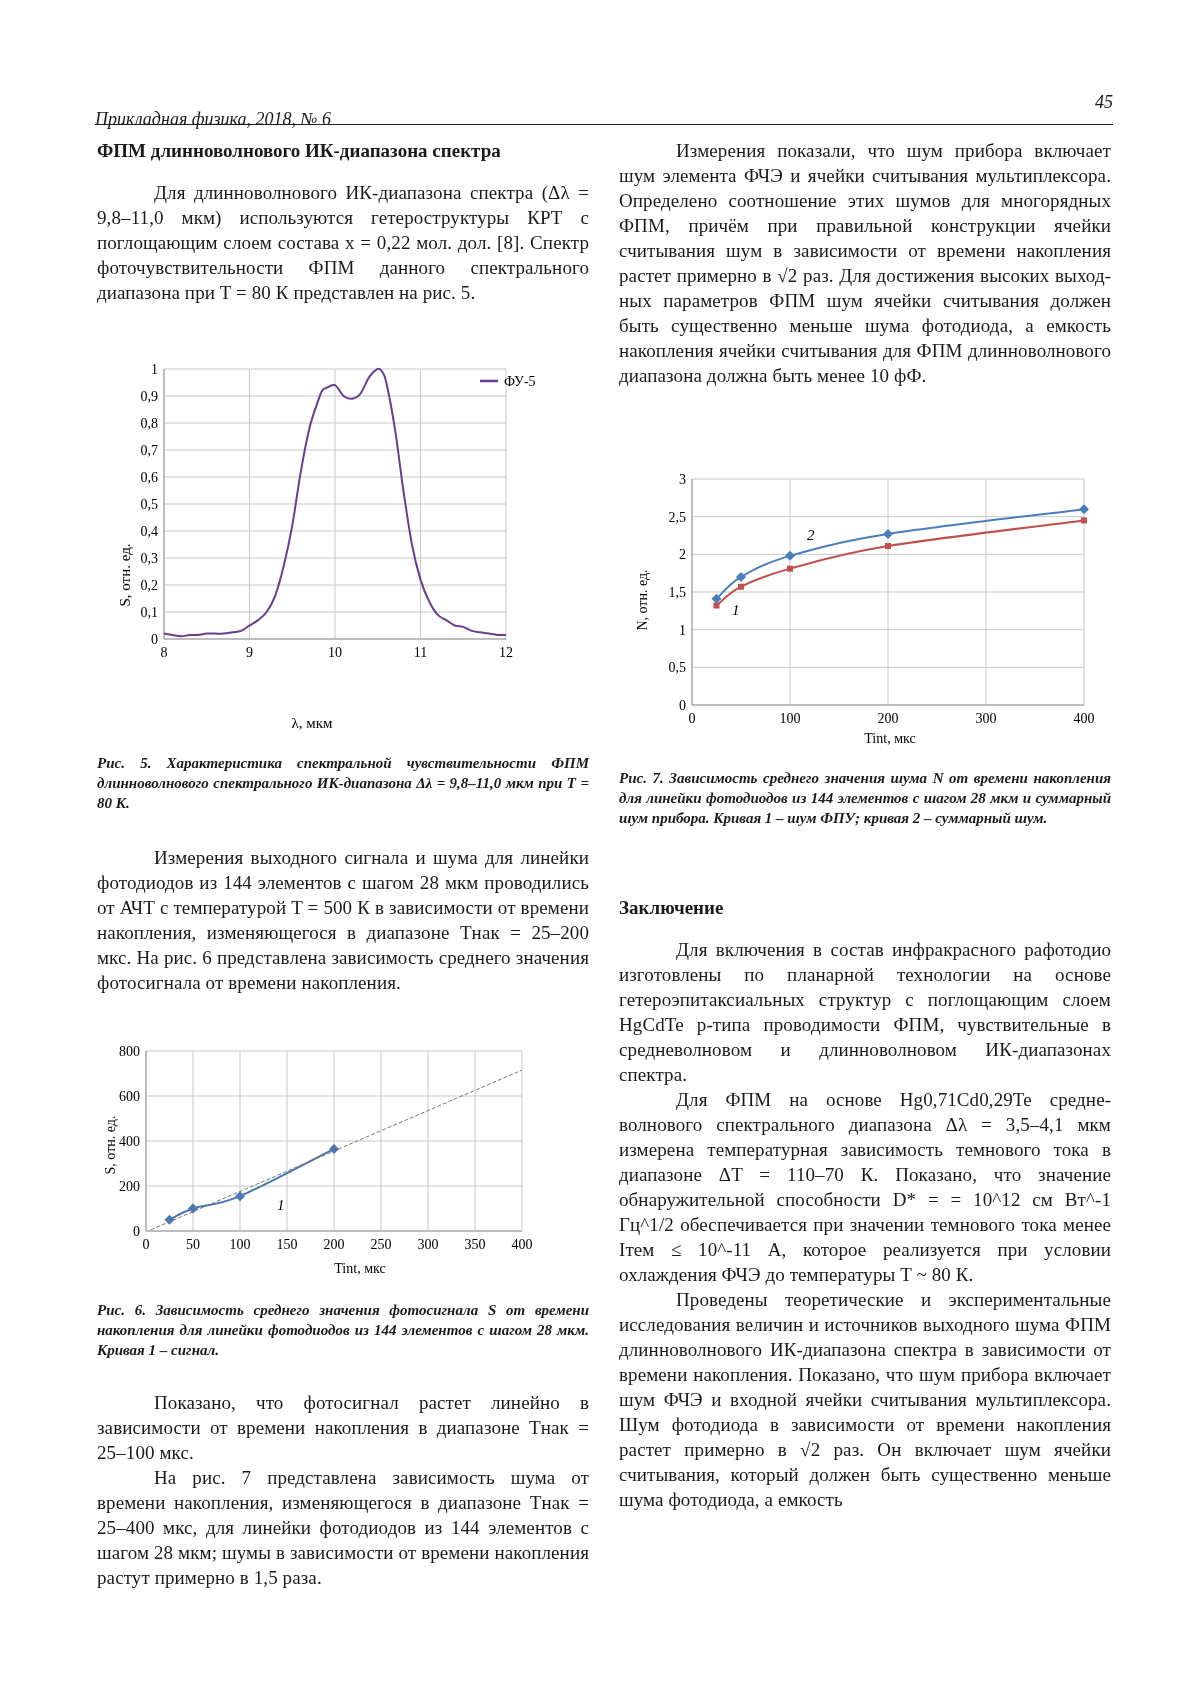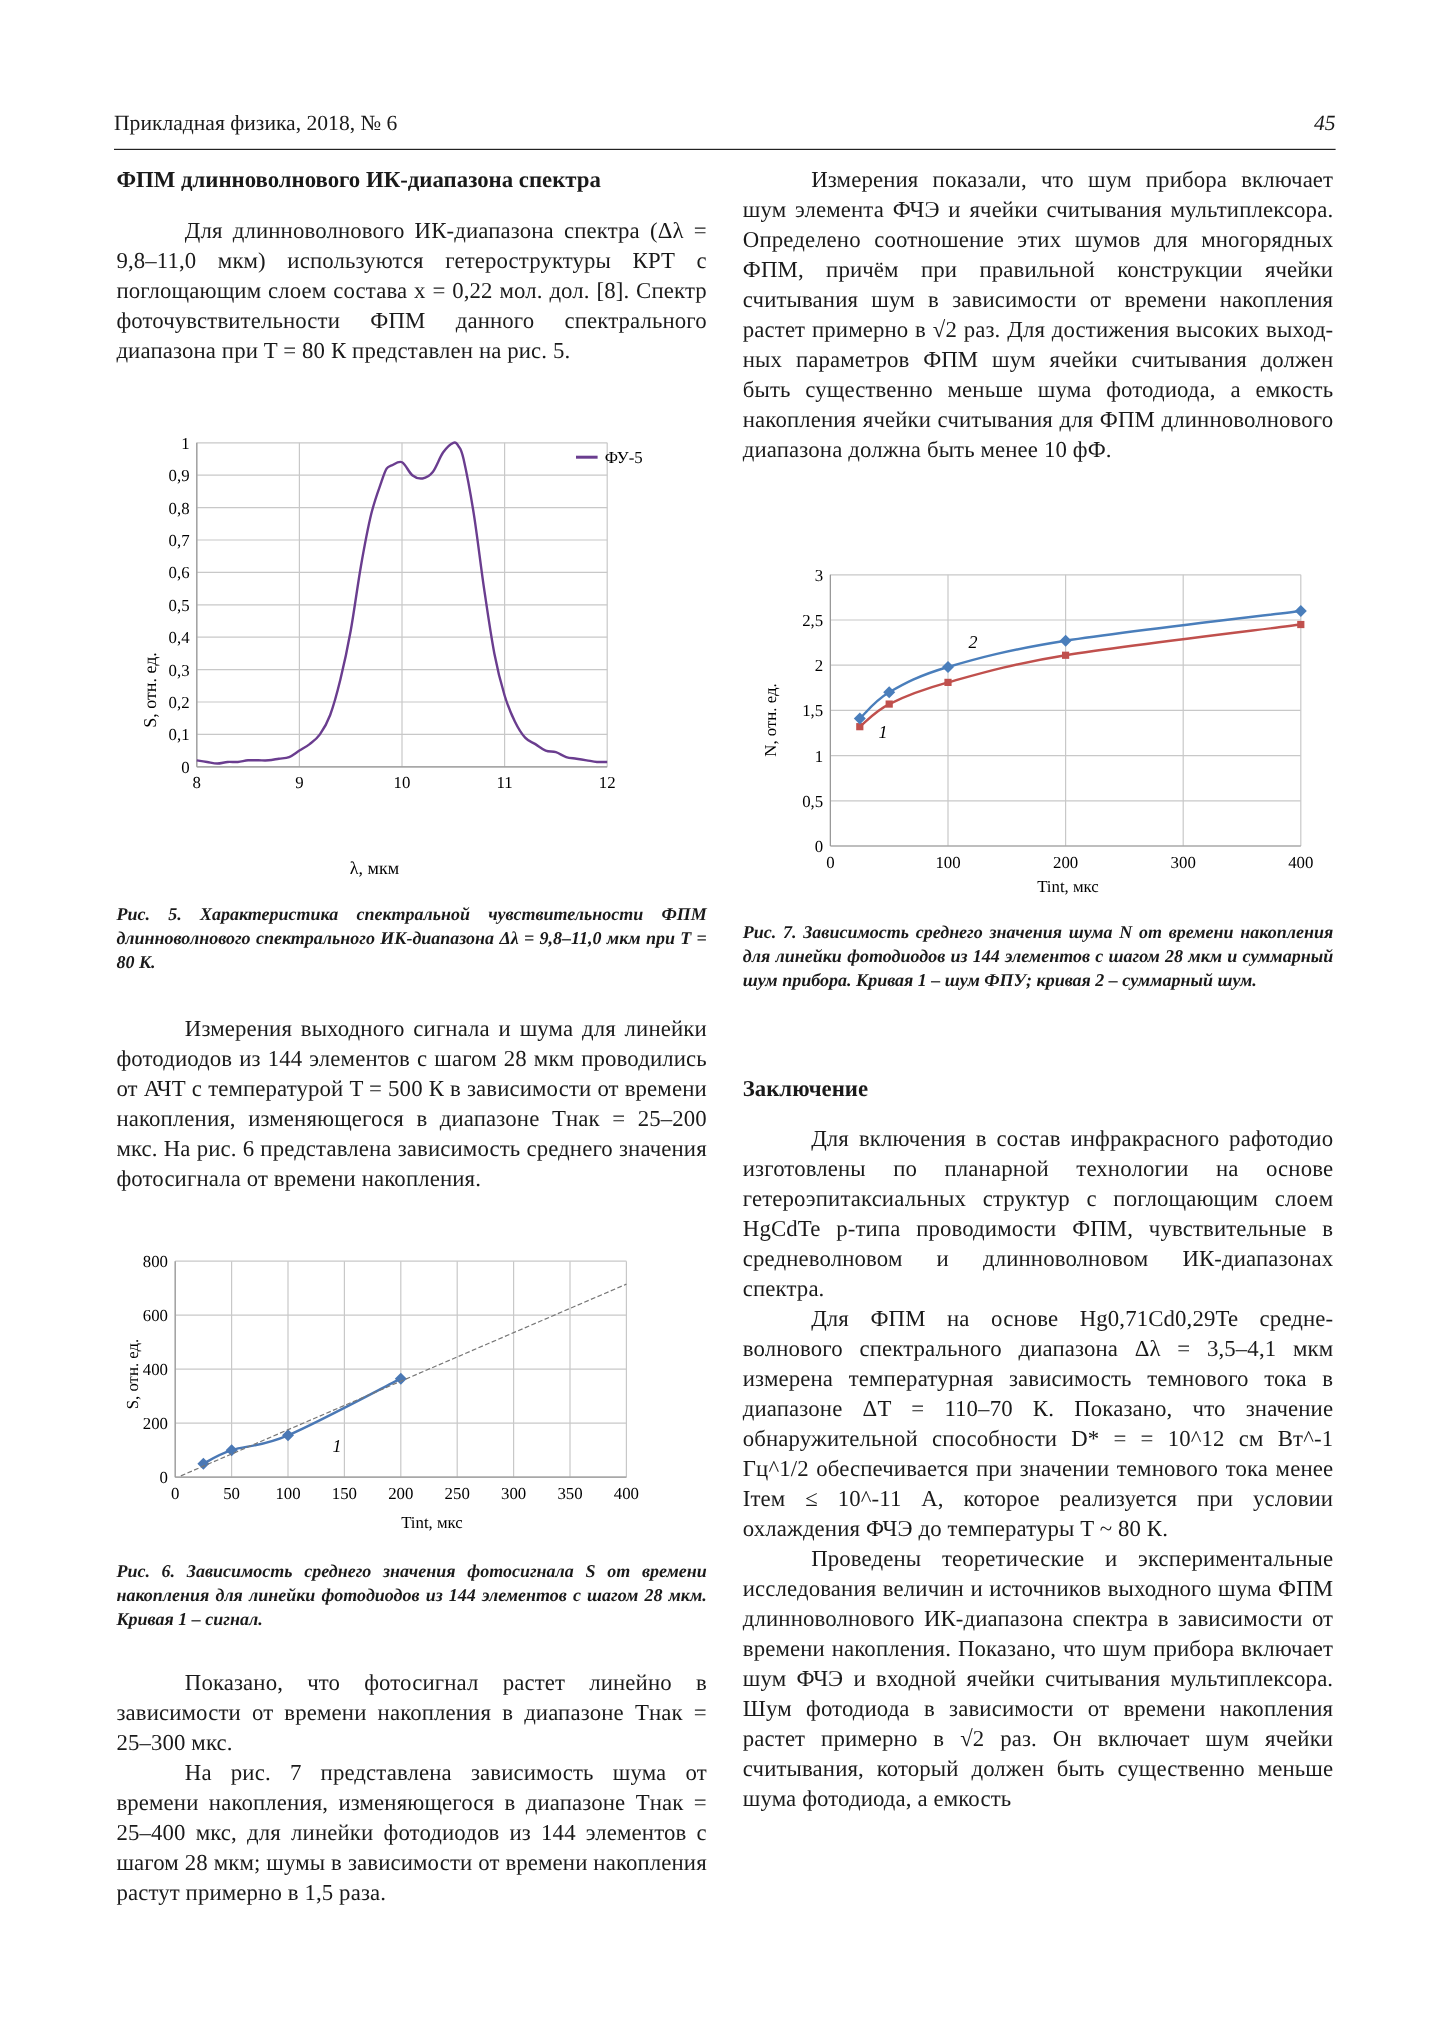--- a/index.html
+++ b/index.html
@@ -1,19 +1,19 @@
 <!DOCTYPE html>
 <html><head>
 <meta charset="utf-8">
 <style>
   html, body { margin: 0; padding: 0; background: #ffffff; }
   body { width: 1200px; height: 1698px; position: relative; overflow: hidden;
          font-family: "Liberation Serif", "DejaVu Serif", serif; color: #1a1a1a; }
   .header { position: absolute; left: 95px; top: 92px; width: 1018px; height: 32px; border-bottom: 1.5px solid #222; }
-  .journal { position: absolute; left: 0; top: 0; font-size: 18px; }
+  .journal { position: absolute; left: 0; top: 17px; font-style: italic; font-size: 18px; }
   .pagenum { position: absolute; right: 0; top: 0; font-style: italic; font-size: 18px; }
   .col { position: absolute; top: 138px; width: 492px; }
   .col-left { left: 97px; }
   .col-right { left: 619px; }
   .sec-title { text-align: left; font-weight: bold; font-size: 19px; line-height: 26px; margin: 0; }
   p.body { margin: 0; font-size: 19px; line-height: 25px; text-align: justify; text-indent: 57px; letter-spacing: 0.1px; }
   p.cap { margin: 0; font-size: 15px; line-height: 20px; font-weight: bold; font-style: italic; text-align: justify; }
   .abs { position: absolute; }
   svg text { font-family: "Liberation Serif", "DejaVu Serif", serif; }
 </style>
@@ -132,21 +132,21 @@
   <text x="270" y="238" text-anchor="middle" font-size="14">Tint, мкс</text>
   <text transform="translate(25,110) rotate(-90)" text-anchor="middle" font-size="14">S, отн. ед.</text>
   <text x="187" y="175" font-size="15" font-style="italic">1</text>
 </svg>
 
 <div class="abs" style="left:97px;top:1300px;width:492px">
   <p class="cap">Рис. 6. Зависимость среднего значения фотосигнала S от времени накопления для линейки фотодиодов из 144 эле­ментов с шагом 28 мкм. Кривая 1 – сигнал.</p>
 </div>
 
 <div class="abs" style="left:97px;top:1390px;width:492px">
-  <p class="body">Показано, что фотосигнал растет линейно в зависимости от времени накопления в диапазоне Tнак = 25–300 мкс.</p>
+  <p class="body">Показано, что фотосигнал растет линейно в зависимости от времени накопления в диапазоне Tнак = 25–100 мкс.</p>
   <p class="body">На рис. 7 представлена зависимость шума от времени накопления, изменяющегося в диапазоне Tнак = 25–400 мкс, для линейки фотодиодов из 144 элементов с шагом 28 мкм; шумы в зависимости от времени накопления растут примерно в 1,5 раза.</p>
 </div>
 
 <div class="col col-right">
   <p class="body">Измерения показали, что шум прибора включает шум элемента ФЧЭ и ячейки считыва­ния мультиплексора. Определено соотношение этих шумов для многорядных ФПМ, причём при правильной конструкции ячейки считывания шум в зависимости от времени накопления растет при­мерно в √2 раз. Для достижения высоких выход­ных параметров ФПМ шум ячейки считывания должен быть существенно меньше шума фотодио­да, а емкость накопления ячейки считывания для ФПМ длинноволнового диапазона должна быть менее 10 фФ.</p>
 </div>
 
 <svg class="abs" style="left:620px;top:465px" width="500" height="290">
   <g id="f7-grid">
       <line x1="72" y1="14" x2="72" y2="240" stroke="#c8c8c8" stroke-width="1"></line>

